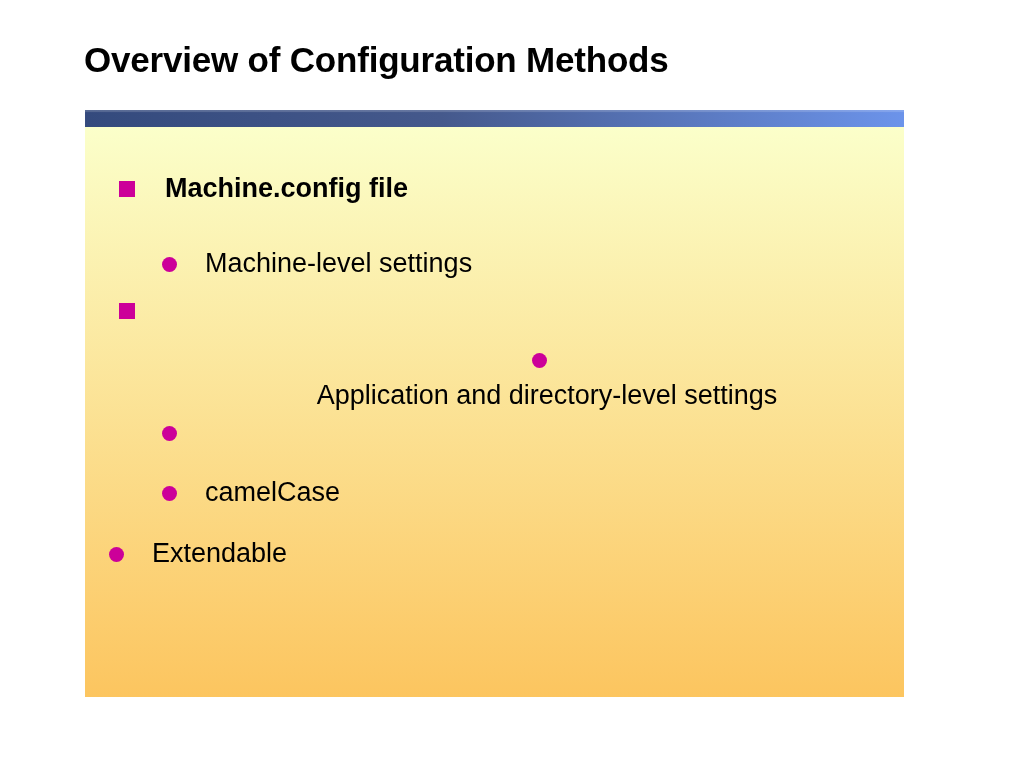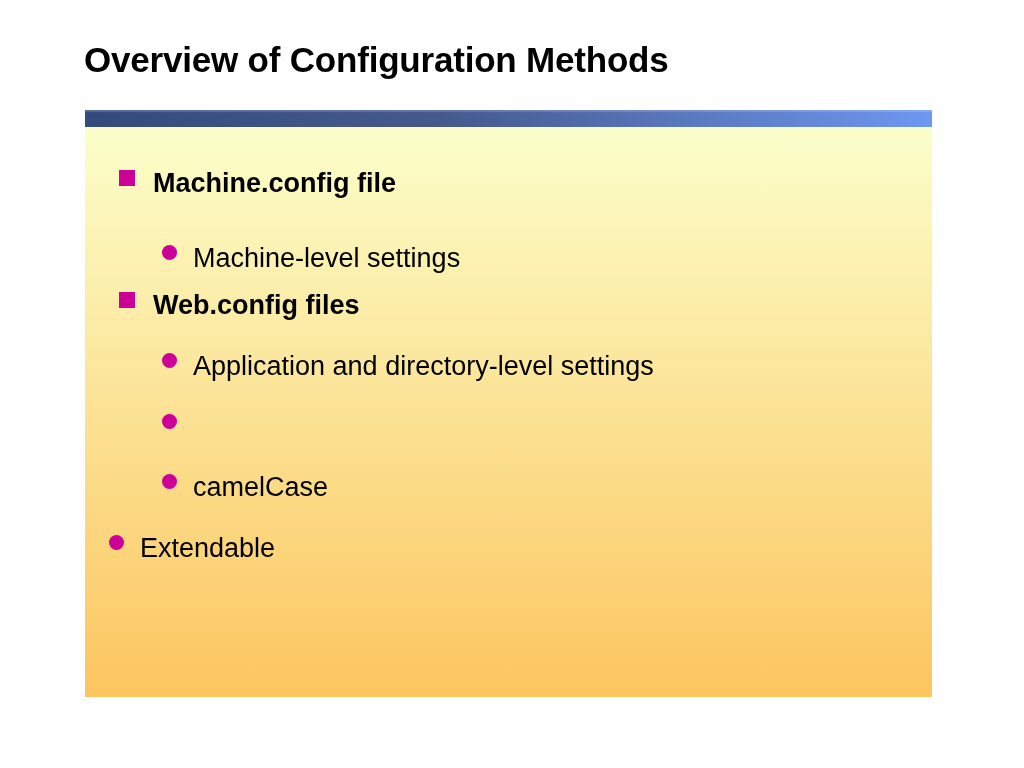--- a/index.html
+++ b/index.html
@@ -2,21 +2,21 @@
 <html style="--background: #FFFFFF; --text: #000000; --bullet: #CC0099; --bar-left: #344A7D; --bar-right: #6E97F0; --panel-top: #FBFFCA; --panel-bottom: #FCC55F;"><head>
 <meta charset="utf-8">
 <style>
   html, body {
     margin: 0;
     padding: 0;
     background: #ffffff;
   }
   .stage {
     position: relative;
-    width: 1024px;
+    width: 904px;
     height: 768px;
     background: var(--background, #ffffff);
     font-family: "Liberation Sans", sans-serif;
     overflow: hidden;
   }
   .slide-title {
     position: absolute;
     left: 84px;
     top: 40px;
     margin: 0;
@@ -48,24 +48,25 @@
     background: linear-gradient(to bottom,
       var(--panel-top, #FBFFCA) 0%,
       var(--panel-bottom, #FCC55F) 100%);
   }
   .row {
     position: absolute;
     left: 0;
     right: 0;
     height: 40px;
     display: flex;
-    align-items: flex-start;
+    align-items: center;
     color: var(--text, #000000);
     font-size: 27px;
     white-space: nowrap;
+    gap: 12px;
   }
   .row.l1 { padding-left: 34px; font-weight: bold; }
   .row.l2 { padding-left: 77px; font-weight: normal; }
   .bullet {
     flex: 0 0 auto;
     display: inline-block;
     background: var(--bullet, #CC0099);
   }
   .bullet.sq {
     width: 16px;
@@ -77,21 +78,21 @@
     width: 15px;
     height: 15px;
     border-radius: 50%;
     margin-right: 16px;
     margin-top: 2px;
   }
   
   .row:nth-of-type(1) { top: 41px; }
   .row:nth-of-type(2) { top: 101px; margin-top: 15px; }
   .row:nth-of-type(3) { top: 163px; }
-  .row:nth-of-type(4) { top: 224px; }
+  .row:nth-of-type(4) { top: 224px; flex-direction: column; }
   .row:nth-of-type(5) { top: 285px; }
   .row:nth-of-type(6) { top: 345px; }
   .row:nth-of-type(7) { top: 406px; padding-left: 24px; }
   .row:nth-of-type(8) { top: 466px; font-family: Liberation Serif, serif; }
 </style>
 </head>
 <body>
 
 <div class="stage">
 
@@ -106,21 +107,20 @@
       <span>Machine.config file</span>
     </div>
 
     <div class="row l2">
       <span class="bullet ci"></span>
       <span>Machine-level settings</span>
     </div>
 
     <div class="row l1">
       <span class="bullet sq"></span>
-      <span>Web.config files</span>
     </div>
 
     <div class="row l2">
       <span class="bullet ci"></span>
       <span>Application and directory-level settings</span>
     </div>
 
 
     <div class="row l2">
       <span class="bullet ci"></span>

